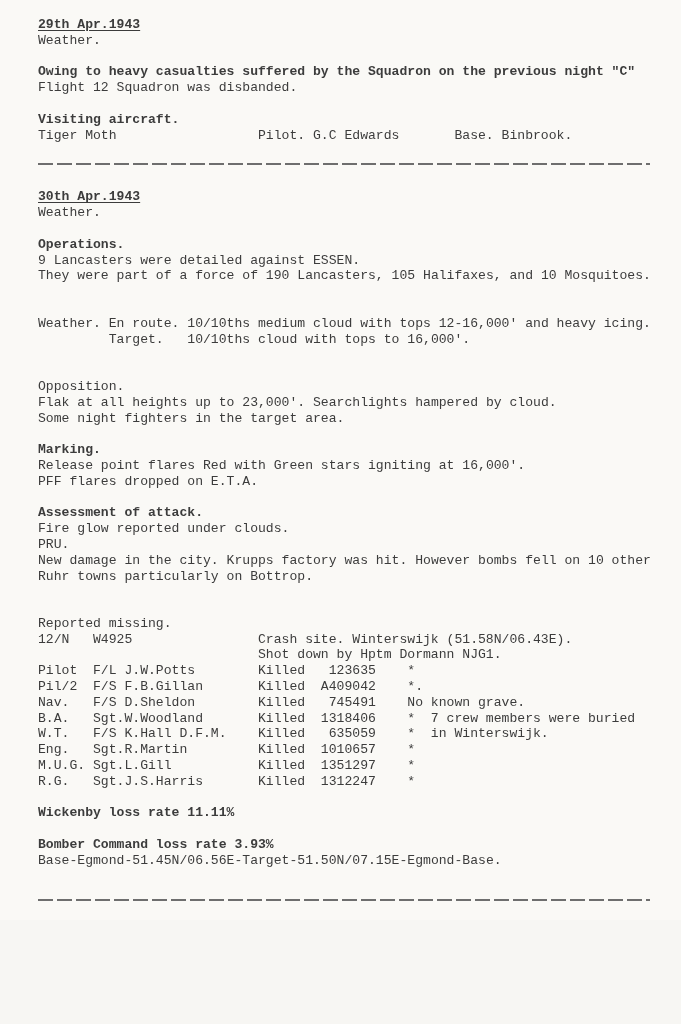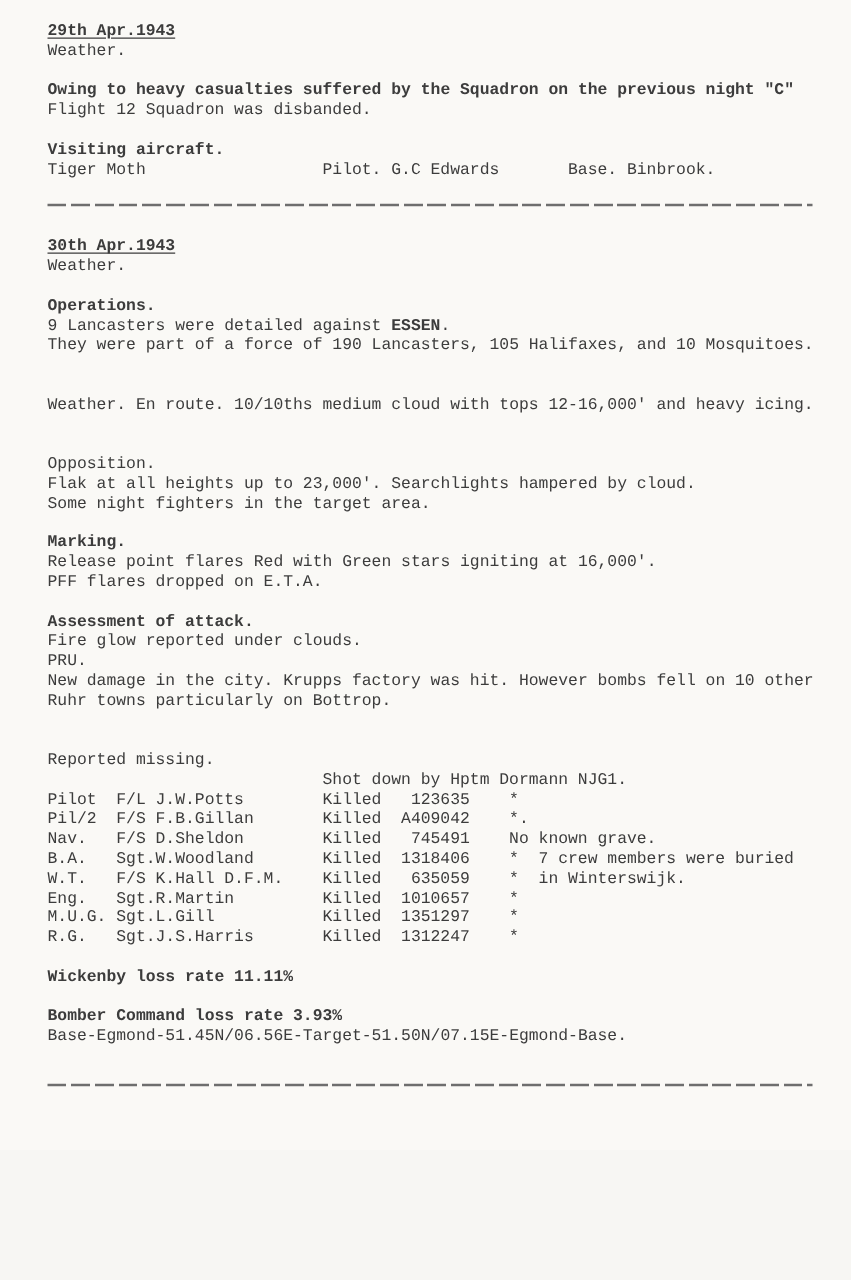--- a/index.html
+++ b/index.html
@@ -22,21 +22,21 @@
   }
   .line { white-space: pre; }
   .g1 { margin-top: 15.8px; font-weight: bold; }
   .g2 { margin-top: 31.6px; }
   .date {
     font-weight: bold;
     text-decoration: underline;
     text-decoration-thickness: 1px;
     text-underline-offset: 2px;
   }
-  .b { font-weight: bold; }
+  .b { font-weight: normal; }
   .row { display: flex; }
   .row > span { flex: none; white-space: pre; }
   
   .v-type  { width: 28ch; }
   .v-pilot { width: 25ch; }
   
   .m-code   { width: 7ch; }
   .m-serial { width: 21ch; }
   .indent28 { padding-left: 28ch; }
   
@@ -75,37 +75,43 @@
   <div class="divider div-top"></div>
 
   <div class="line"><span class="date">30th Apr.1943</span></div>
   <div class="line">Weather.</div>
 
   <div class="line g1">Operations.</div>
   <div class="line"><span>9 Lancasters were detailed against </span><span class="b">ESSEN</span><span>.</span></div>
   <div class="line">They were part of a force of 190 Lancasters, 105 Halifaxes, and 10 Mosquitoes.</div>
 
   <div class="line g2">Weather. En route. 10/10ths medium cloud with tops 12-16,000' and heavy icing.</div>
+  <div class="line">         Target.   10/10ths cloud with tops to 16,000'.</div>
 
 
   <div class="line g2">Opposition.</div>
   <div class="line">Flak at all heights up to 23,000'. Searchlights hampered by cloud.</div>
   <div class="line">Some night fighters in the target area.</div>
 
   <div class="line g1">Marking.</div>
   <div class="line">Release point flares Red with Green stars igniting at 16,000'.</div>
   <div class="line">PFF flares dropped on E.T.A.</div>
 
   <div class="line g1">Assessment of attack.</div>
   <div class="line">Fire glow reported under clouds.</div>
   <div class="line">PRU.</div>
   <div class="line">New damage in the city. Krupps factory was hit. However bombs fell on 10 other</div>
   <div class="line">Ruhr towns particularly on Bottrop.</div>
 
   <div class="line g2">Reported missing.</div>
+  <div class="row line">
+    <span class="m-code">12/N</span>
+    <span class="m-serial">W4925</span>
+    <span>Crash site. Winterswijk (51.58N/06.43E).</span>
+  </div>
   <div class="line indent28">Shot down by Hptm Dormann NJG1.</div>
 
   <div>
 
   <div class="row line">
       <span class="c-role">Pilot</span>
       <span class="c-name">F/L J.W.Potts</span>
       <span class="c-fate">Killed</span>
       <span class="c-num">123635</span>
       <span class="c-marker">*</span>

